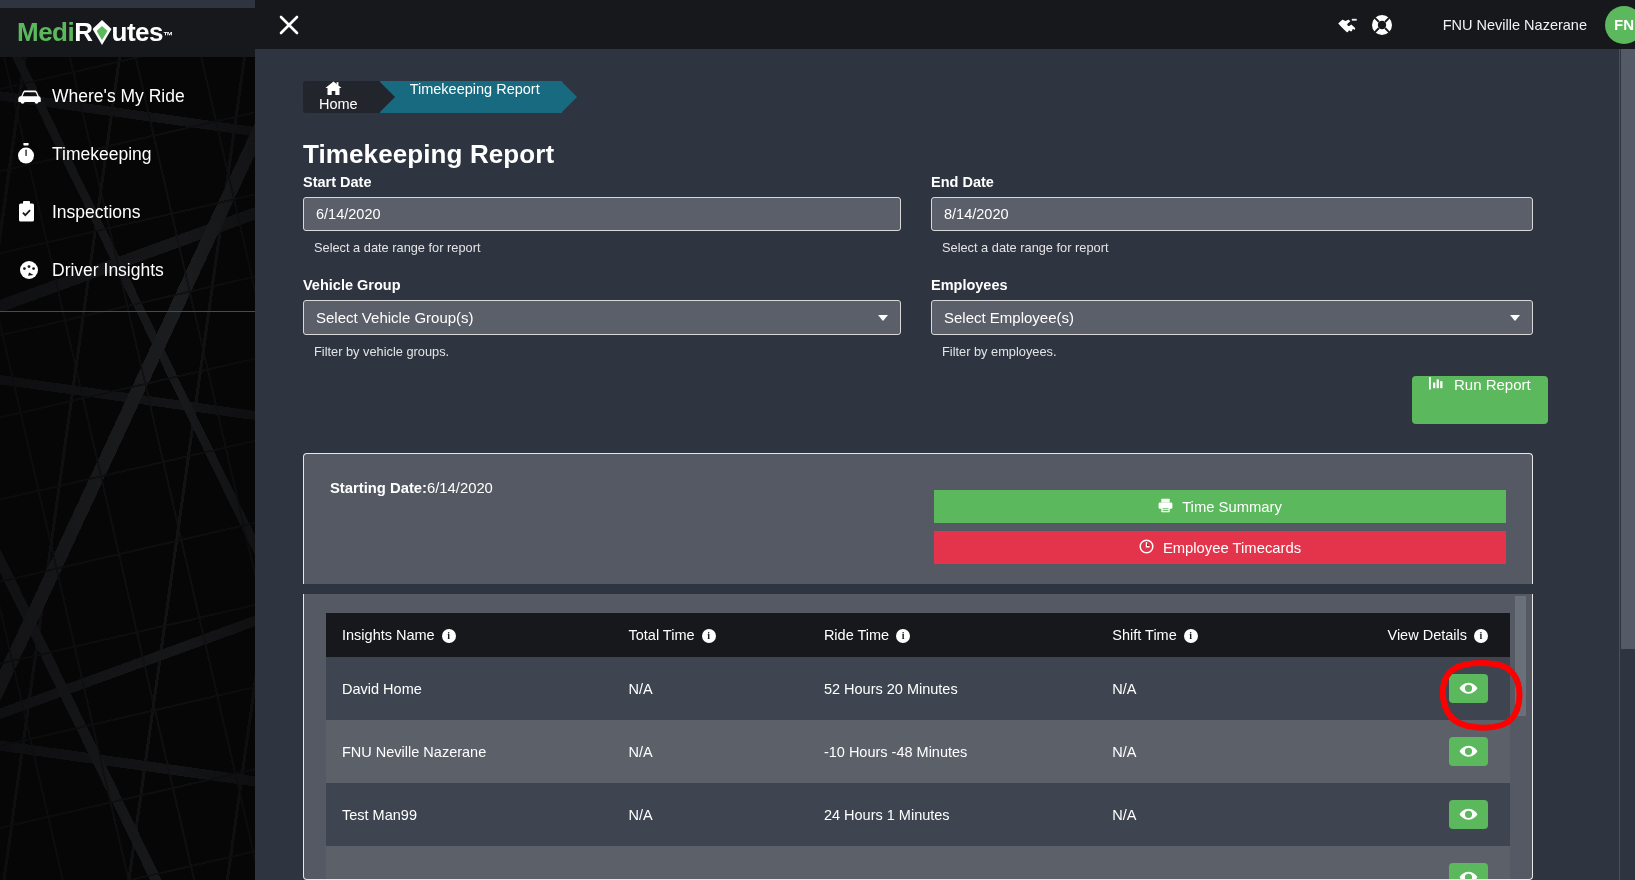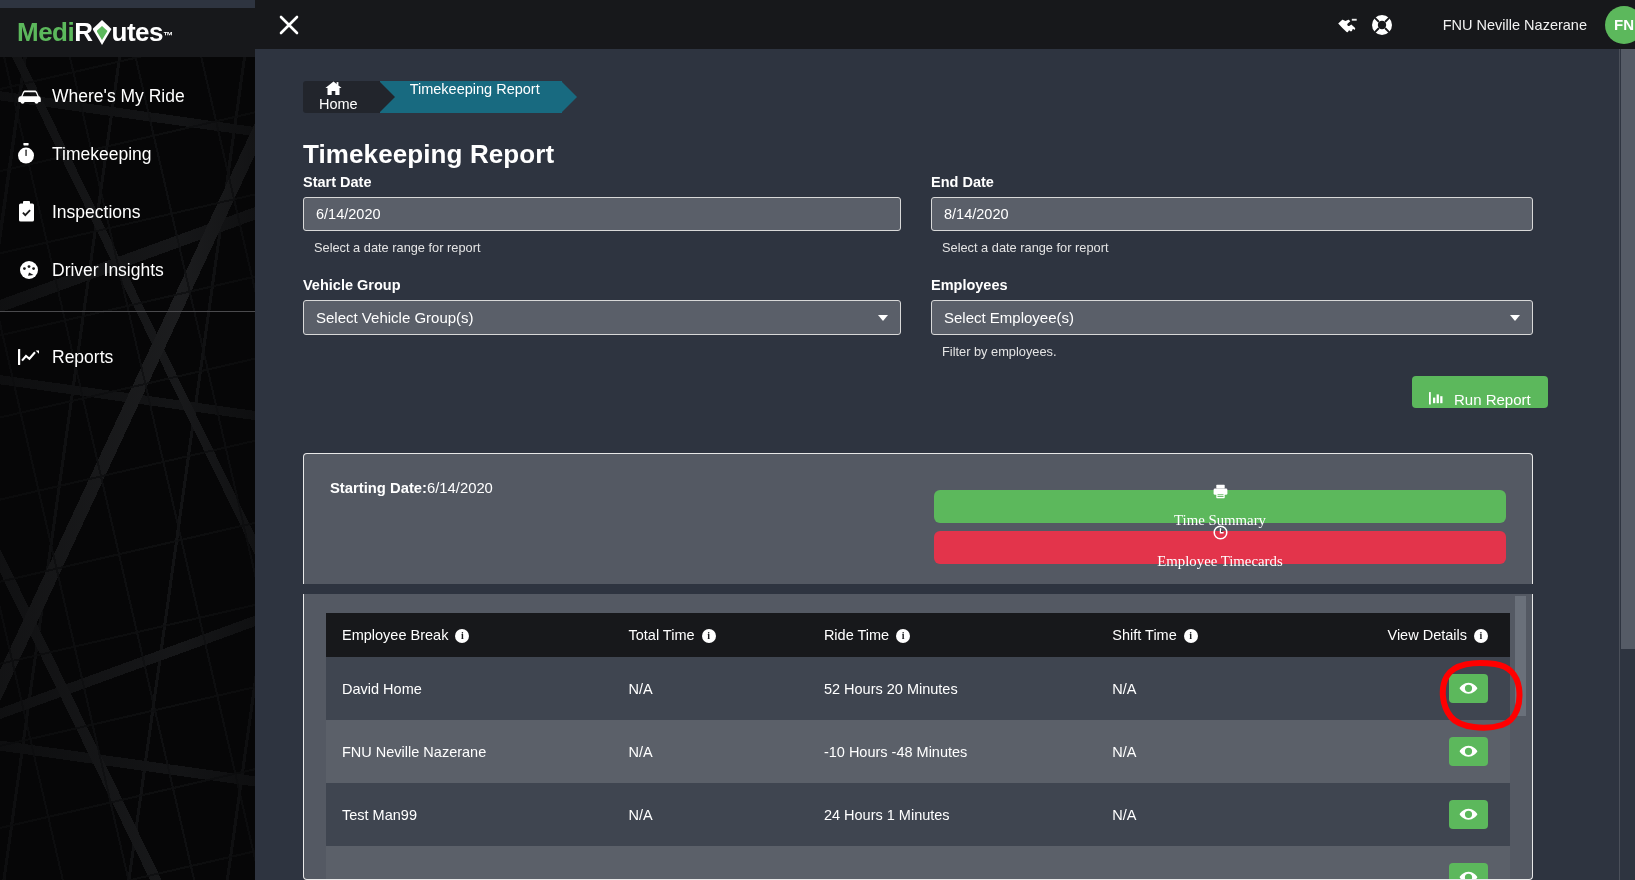--- a/index.html
+++ b/index.html
@@ -201,24 +201,24 @@
     border-right:5px solid transparent;
     border-top:6px solid #ffffff;
   }
 
   #col-left  { position:absolute; left: 48px;  top: 125px; width: 598px; }
   #col-right { position:absolute; left: 676px; top: 125px; width: 602px; }
   .form-group2 { margin-top: 22px; }
 
   #run-report {
     position:absolute; left: 1157px; top: 327px;
-    height: 32px; padding: 0 17px;
+    height: 48px; padding: 0 17px;
     background:#5cb85c; border:none; border-radius:4px;
     color:#ffffff; font-size:15px;
-    display:flex; align-items:flex-end; gap:9px;
+    display:flex; align-items:flex-start; gap:9px;
     cursor:pointer;
     font-family: "Liberation Sans", sans-serif;
   }
 
   
   #summary-card {
     position:absolute; left: 48px; top: 404px;
     width: 1230px;
     background:#545963;
     border:1px solid #e8e8e8;
@@ -227,26 +227,25 @@
     padding: 26px 26px 20px 26px;
     display:flex;
   }
   #summary-left { width: 600px; }
   #summary-title { font-size: 17.5px; font-weight: 700; margin-bottom: 13px; }
   .summary-line { font-size: 14.8px; margin-bottom: 6px; }
   .summary-line b { font-weight: 700; }
   #summary-right { margin-left: auto; width: 572px; padding-top:10px; }
   .big-btn {
     height: 33px; width: 100%;
-    border:none; border-radius:6px;
+    border:none; border-radius:0;
     color:#ffffff; font-size:14.8px;
     display:flex; align-items:center; justify-content:center; gap:9px;
     cursor:pointer;
-    font-family: Liberation Serif, serif;
-    flex-direction: column;
+    font-family: Liberation Sans, sans-serif;
   }
   .btn-green { background:#5cb85c; }
   .btn-red   { background:#e3344b; margin-top:8px; }
 
   
   #table-panel {
     position:absolute; left: 48px; top: 545px;
     width: 1230px; height: 286px;
     background:#545963;
     border:1px solid #e8e8e8;
@@ -377,30 +376,20 @@
           <circle fill="#1a1a1a" cx="12" cy="6.6" r="1.4"></circle>
           <circle fill="#1a1a1a" cx="16.6" cy="8.6" r="1.4"></circle>
           <path fill="#1a1a1a" d="M12 12.6l4.6 2.4-5.6 0.8z"></path>
         </svg>
       </span>
       <span class="nav-label">Driver Insights</span>
     </div>
 
     <div class="nav-divider"></div>
 
-    <div class="nav-item">
-      <span class="nav-ico">
-        <svg width="23" height="20" viewBox="0 0 23 20">
-          <rect fill="#fff" x="1" y="2" width="2.2" height="16" rx=".6"></rect>
-          <path fill="none" stroke="#fff" stroke-width="2.1" d="M5 13.6l4-4.6 3.4 2.8 5.6-6.6"></path>
-          <path fill="#fff" d="M18.6 3.4h3.4v3.4z"></path>
-        </svg>
-      </span>
-      <span class="nav-label">Reports</span>
-    </div>
 
   </nav>
 </div>
 
 <div id="topbar">
   <div id="close-btn">
     <svg width="26" height="26" viewBox="0 0 26 26">
       <path stroke="#fff" stroke-width="2.6" stroke-linecap="round" d="M5 5 L21 21 M21 5 L5 21"></path>
     </svg>
   </div>
@@ -452,20 +441,21 @@
       </div>
 
       <div class="form-group2">
         <div class="field-label">Vehicle Group</div>
         <div class="select-wrap">
           <div class="select-box">
             <span>Select Vehicle Group(s)</span>
           </div>
           <span class="caret"></span>
         </div>
+        <div class="field-hint">Filter by vehicle groups.</div>
       </div>
     </div>
 
     <div id="col-right">
       <div class="form-group">
         <div class="field-label">End Date</div>
         <input class="field-input" type="text" value="8/14/2020" style="">
         <div class="field-hint">Select a date range for report</div>
       </div>
 
@@ -521,21 +511,21 @@
           </span>
           <span>Employee Timecards</span>
         </button>
       </div>
     </div>
 
     <div id="table-panel">
       <table>
         <thead>
           <tr>
-            <th style="width:290px"><span>Employee Break</span><span class="info-ico">i</span></th>
+            <th style="width:290px"><span>Insights Name</span><span class="info-ico">i</span></th>
             <th style="width:198px"><span>Total Time</span><span class="info-ico">i</span></th>
             <th style="width:292px"><span>Ride Time</span><span class="info-ico">i</span></th>
             <th style="width:280px"><span>Shift Time</span><span class="info-ico">i</span></th>
             <th class="right"><span>View Details</span><span class="info-ico">i</span></th>
           </tr>
         </thead>
         <tbody>
 
           <tr>
             <td>David Home</td>

